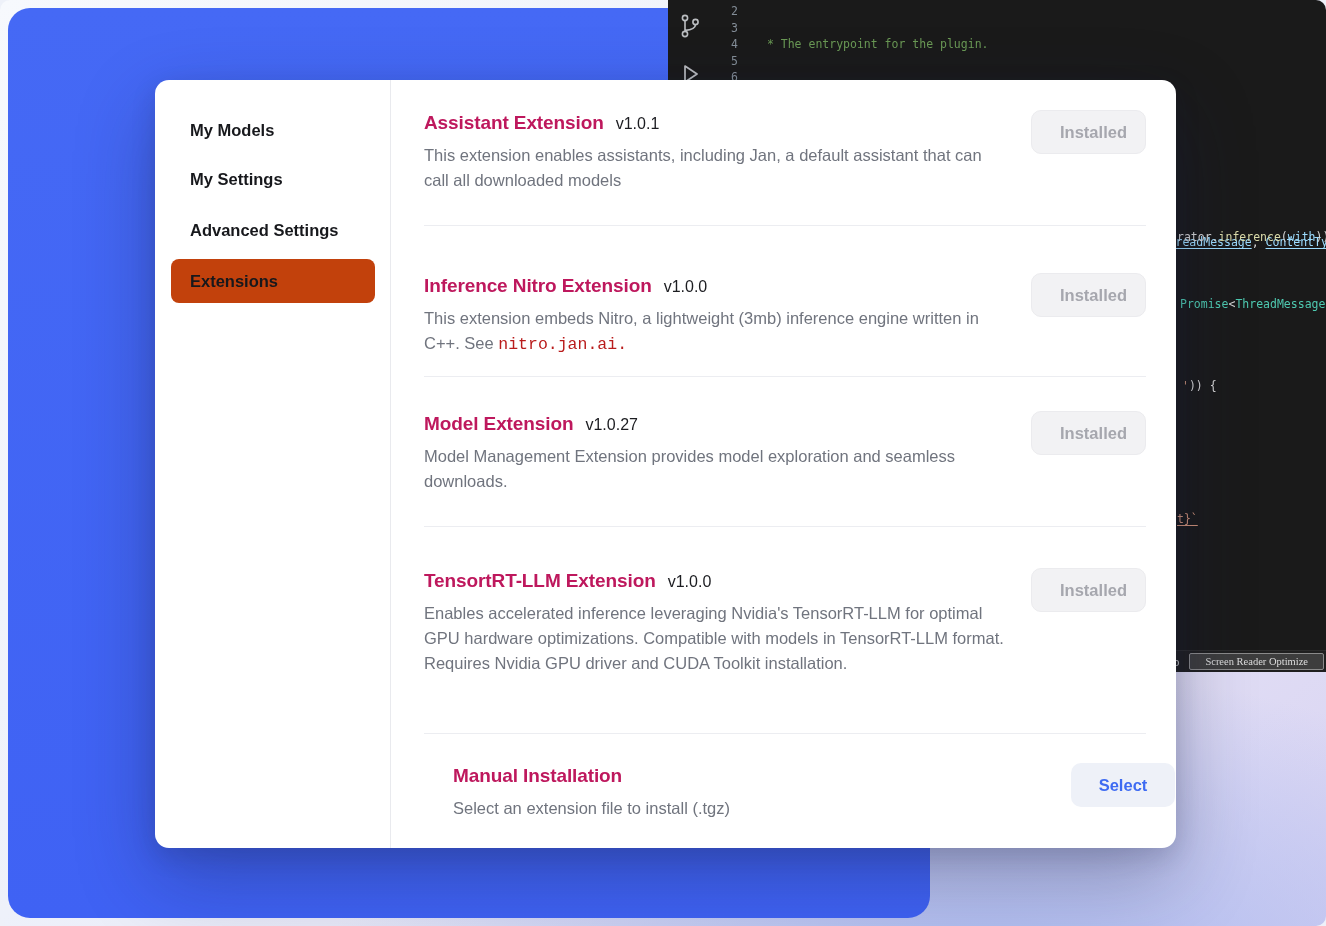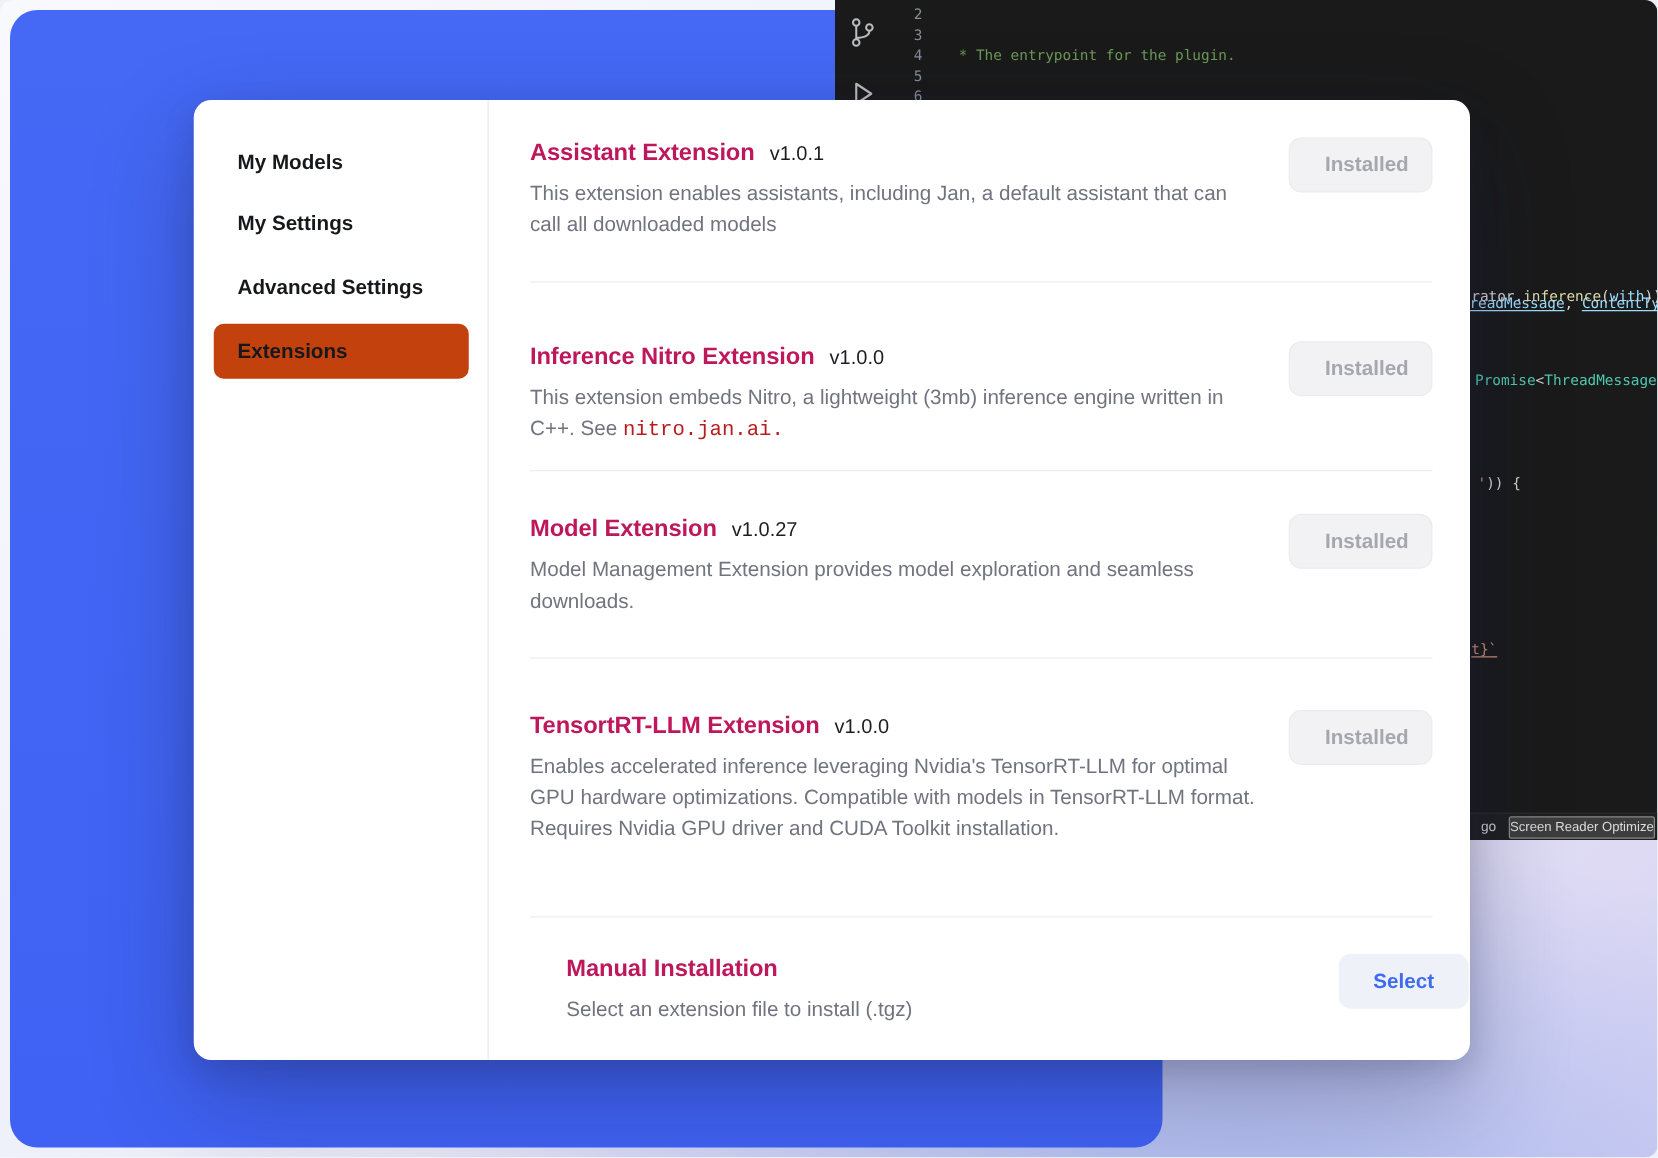--- a/index.html
+++ b/index.html
@@ -25,21 +25,21 @@
   .tk-kw{color:#c586c0}
   .tk-id{color:#9cdcfe}
   .tk-idu{color:#9cdcfe;text-decoration:underline;text-underline-offset:2px}
   .tk-fn{color:#dcdcaa}
   .tk-type{color:#4ec9b0}
   .tk-str{color:#ce9178}
   .tk-stru{color:#ce9178;text-decoration:underline;text-underline-offset:2px}
   .tk-plain{color:#d4d4d4}
   .editor-status{position:absolute;left:0;right:0;bottom:0;height:22px;background:#1f1f1f;border-top:1px solid #2b2b2b;
     display:flex;align-items:center;justify-content:flex-end;gap:10px;color:#cfcfcf;font-size:11px;padding-right:2px;box-sizing:border-box;}
-  .status-chip{border:1px solid #8a8a8a;background:#3d3d3d;color:#dddddd;font-size:10.5px;padding:2px 0;border-radius:2px;white-space:nowrap;cursor:pointer;}
+  .status-chip{border:1px solid #8a8a8a;background:#3d3d3d;color:#dddddd;font-size:10.5px;padding:2px 15px;border-radius:2px;white-space:nowrap;cursor:pointer;font-family:Liberation Serif, serif;}
 
   
   .card{position:absolute;left:155px;top:80px;width:1021px;height:768px;background:#ffffff;border-radius:14px;
     box-shadow:0 30px 80px rgba(25,30,70,.33), 0 8px 24px rgba(25,30,70,.16);}
   .vdiv{position:absolute;left:235px;top:0;bottom:0;width:1px;background:#e9eaee;}
 
   .nav-item{position:absolute;left:16px;width:204px;height:44px;display:flex;align-items:center;
     padding-left:19px;box-sizing:border-box;border-radius:8px;font-size:16.5px;font-weight:700;color:#17181c;cursor:pointer;}
   .nav-item.active{background:#c2410c;}
 

